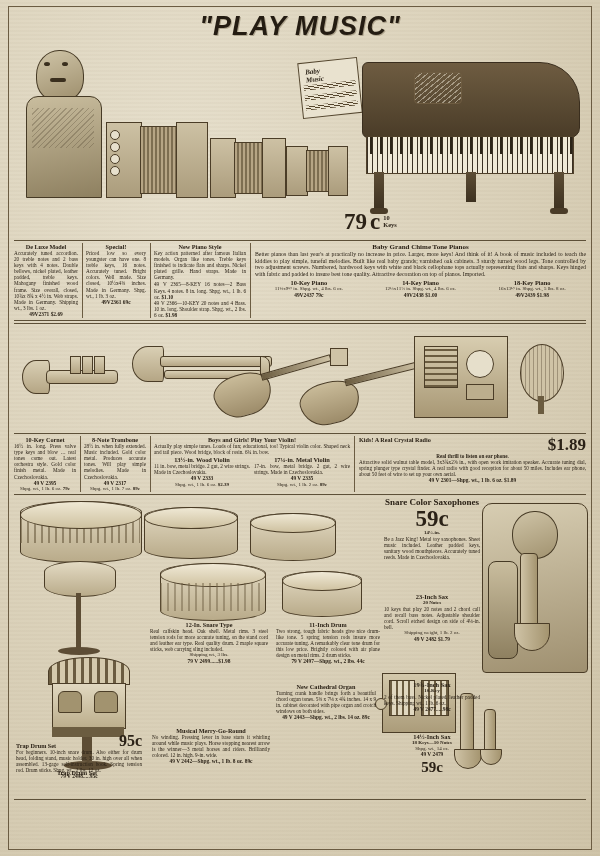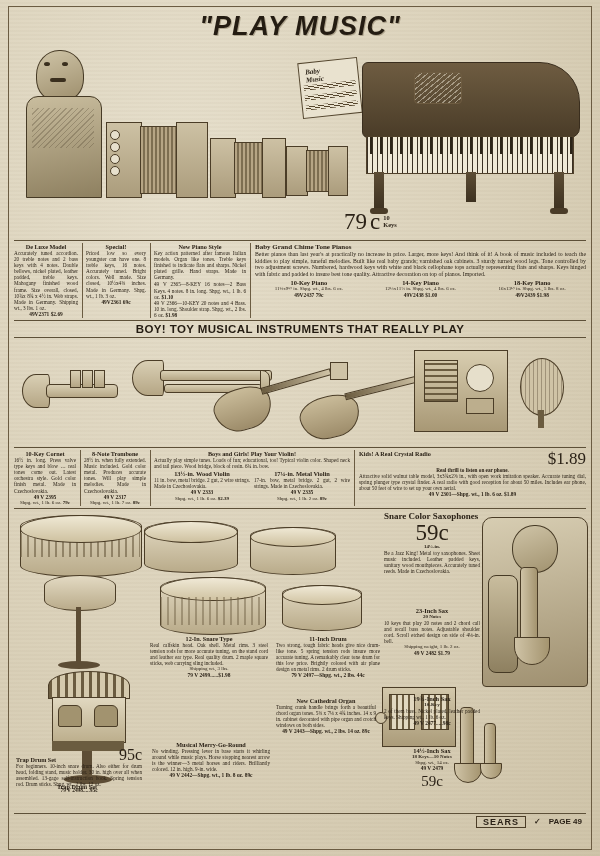--- a/index.html
+++ b/index.html
@@ -31,21 +31,21 @@
     box-sizing:border-box;
     padding:3px 5px;
     background:transparent;
   }
   
   .tiny{font-size:5.2px;line-height:6.1px;text-align:justify;}
   .tiny6{font-size:5.8px;line-height:6.6px;text-align:justify;}
   .ctr{text-align:center;}
   .b{font-weight:bold;}
   .num{font-size:5.4px;line-height:6.4px;font-weight:bold;text-align:center;}
-  .hd{font-weight:bold;font-size:7px;line-height:8px;}
+  .hd{font-weight:bold;font-size:7px;text-align:center;line-height:8px;}
   .hd2{font-weight:bold;font-size:6.2px;text-align:center;line-height:7px;}
   hr.rule{border:0;border-top:1px solid #5d5038;margin:2px 0;}
   
   .masthead{
     text-align:center;
     font-family:"Liberation Sans", sans-serif;
     font-weight:bold;
     font-style:italic;
     font-size:27px;
     letter-spacing:1px;
@@ -137,21 +137,21 @@
     position:absolute;left:0;right:0;
     background:repeating-linear-gradient(90deg,#6b5c40 0 2px,rgba(0,0,0,0) 2px 7px);
   }
   .sax{
     position:absolute;
     border:1px solid #4b3d27;
     background:linear-gradient(90deg,#cfc3a6,#a4946f);
   }
   .bigprice{
     font-family:"Liberation Serif", serif;
-    font-weight:normal;
+    font-weight:bold;
     font-size:23px;
     line-height:23px;
   }
   .footer{
     display:flex;justify-content:flex-end;align-items:center;gap:8px;
     font-family:"Liberation Sans", sans-serif;
     font-size:8px;font-weight:bold;
     padding-right:4px;
   }
   .sears{
@@ -271,21 +271,20 @@
         <div style="flex:1;">
           <div class="hdline">18-Key Piano</div>
           <div class="smallcap">16x13½ in. Shpg. wt., 5 lbs. 8 oz.</div>
           <div class="num"><span>49V2439</span> <span>$1.98</span></div>
         </div>
       </div>
     </div>
   </div>
 
   <hr class="rule">
-  <div class="banner">BOY! TOY MUSICAL INSTRUMENTS THAT REALLY PLAY</div>
   <hr class="rule">
 
   <div class="band2">
 
     <div>
       <div class="horn" style="left:8px;top:34px;width:26px;height:32px;border-radius:50% 8% 8% 50%/50% 20% 20% 50%;"></div>
       <div class="horn" style="left:32px;top:44px;width:70px;height:12px;border-radius:4px;"></div>
       <div class="horn" style="left:56px;top:30px;width:9px;height:16px;"></div>
       <div class="horn" style="left:68px;top:30px;width:9px;height:16px;"></div>
       <div class="horn" style="left:80px;top:30px;width:9px;height:16px;"></div>
@@ -494,20 +493,15 @@
       <div class="smallcap b">18 Keys—10 Notes</div>
       <div class="smallcap">Shpg. wt., 14 oz.</div>
       <div class="num">49 V 2479</div>
       <div class="ctr"><span class="bigprice" style="font-size:15px;line-height:15px;">59c</span></div>
     </div>
 
   </div>
 
   <hr class="rule">
 
-  <div class="footer">
-    <span class="sears">SEARS</span>
-    <span>✓</span>
-    <span>PAGE 49</span>
-  </div>
 
 </div>
 </div>
 
 </body></html>

